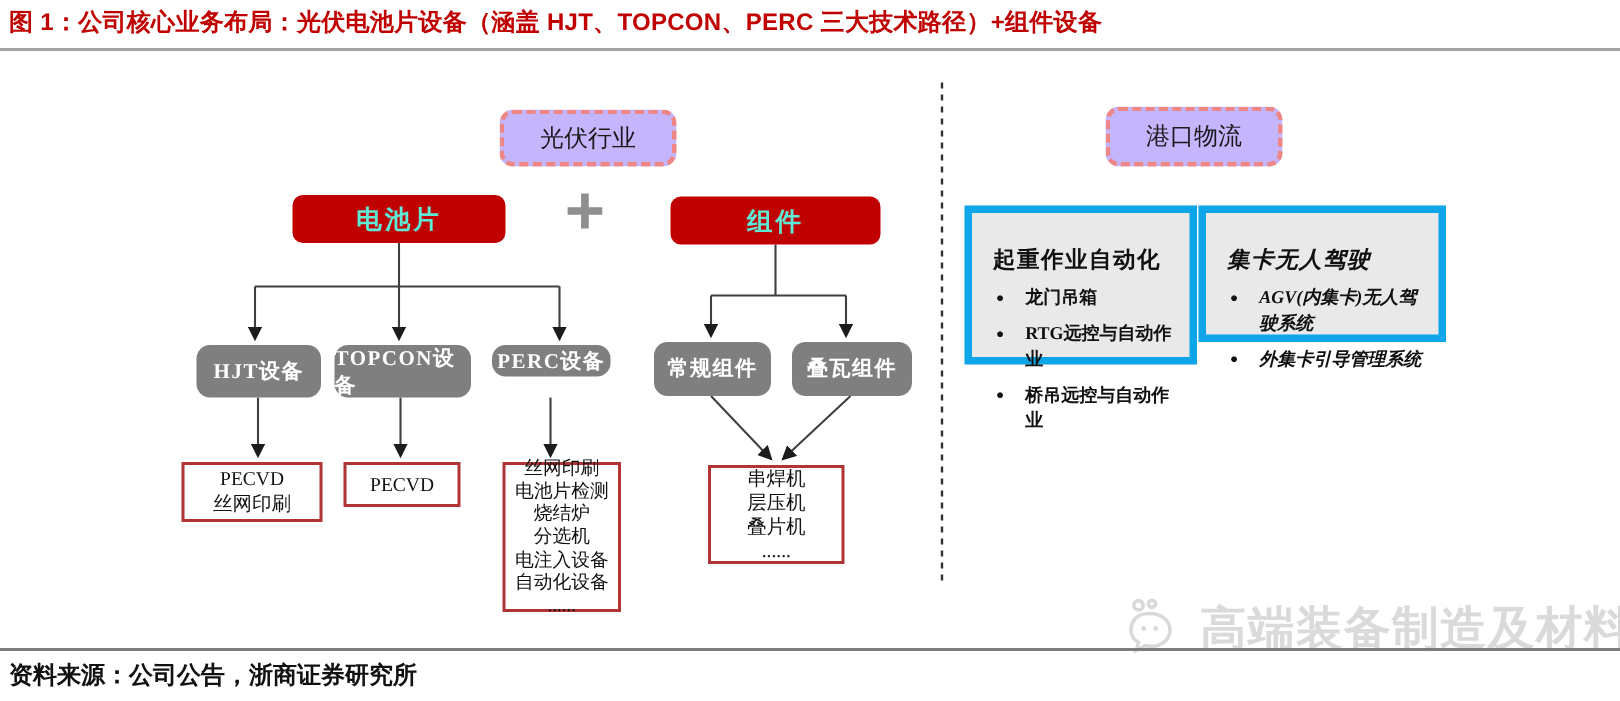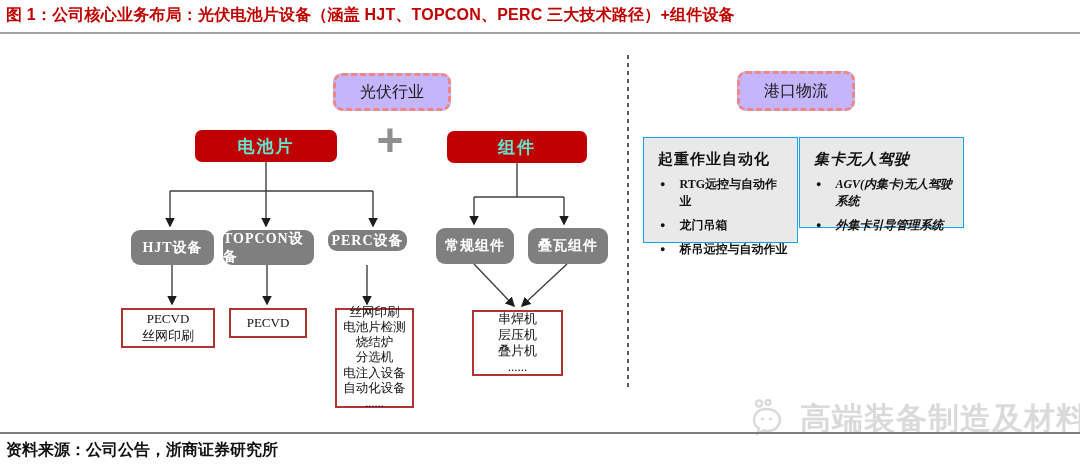--- a/index.html
+++ b/index.html
@@ -44,22 +44,22 @@
   .eq-box{
     background:#fff;border:2px solid #b03434;display:flex;flex-direction:column;align-items:center;justify-content:center;
     font-family:"Liberation Serif",serif;font-size:13px;color:#111;line-height:1.3;text-align:center;
   }
   #eq-hjt{left:121px;top:308px;width:90px;height:36px;}
   #eq-topcon{left:229px;top:308px;width:74px;height:26px;}
   #eq-perc{left:335px;top:308px;width:75px;height:96px;font-size:12.5px;line-height:1.22;}
   #eq-module{left:472px;top:310px;width:87px;height:62px;line-height:1.25;}
   
   .group-box{
-    background:#e9e9e9;border:1px solid #0ea5e9;font-family:"Liberation Serif",serif;color:#111;
-    padding:10px 8px 6px 12px;box-sizing:border-box;
+    background:#e9e9e9;border:5px solid #0ea5e9;font-family:"Liberation Serif",serif;color:#111;
+    padding:20px 8px 6px 12px;box-sizing:border-box;
   }
   #group-crane{left:643px;top:137px;width:155px;height:106px;}
   #group-truck{left:799px;top:137px;width:165px;height:91px;font-style:italic;}
   .group-title{font-size:15px;font-weight:bold;letter-spacing:1px;margin:2px 0 7px 2px;}
   .bullet-item{display:flex;align-items:baseline;font-size:12px;margin:0 0 7px 0;font-weight:bold;}
   .bullet-item::before{content:"●";font-size:9px;margin:0 14px 0 4px;position:relative;top:-1px;}
   
   #watermark{left:752px;top:398px;display:flex;align-items:center;gap:4px;opacity:.95;}
   #watermark-label{
     font-size:31px;color:#d9d9d9;font-weight:bold;letter-spacing:1px;white-space:nowrap;
@@ -151,24 +151,24 @@
     <div>......</div>
   </div>
 
   <div class="abs dashed-header" id="port-header">
     <span>港口物流</span>
   </div>
 
   <div class="abs group-box" id="group-crane">
     <div class="group-title">起重作业自动化</div>
     <div class="bullet-item">
+        <span>龙门吊箱</span>
+      </div>
+    <div class="bullet-item">
         <span>RTG远控与自动作业</span>
-      </div>
-    <div class="bullet-item">
-        <span>龙门吊箱</span>
       </div>
     <div class="bullet-item">
         <span>桥吊远控与自动作业</span>
       </div>
   </div>
 
   <div class="abs group-box" id="group-truck">
     <div class="group-title">集卡无人驾驶</div>
     <div class="bullet-item" style="">
         <span>AGV(内集卡)无人驾驶系统</span>

